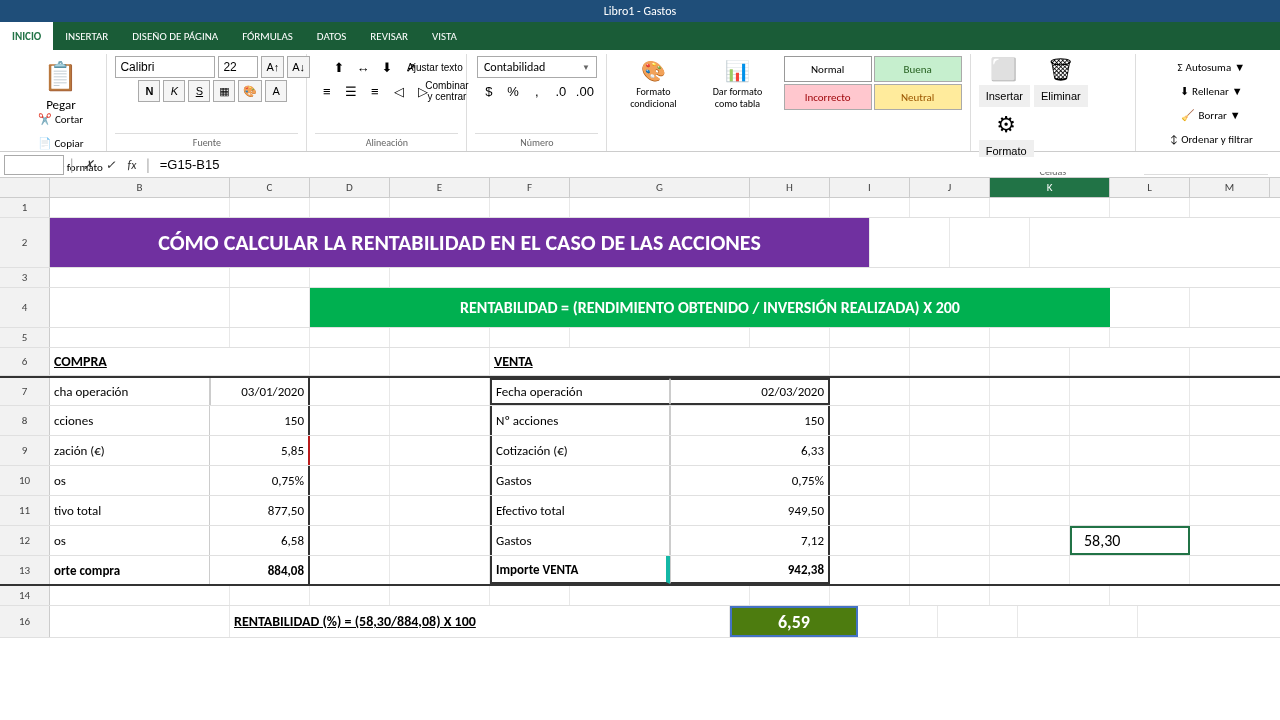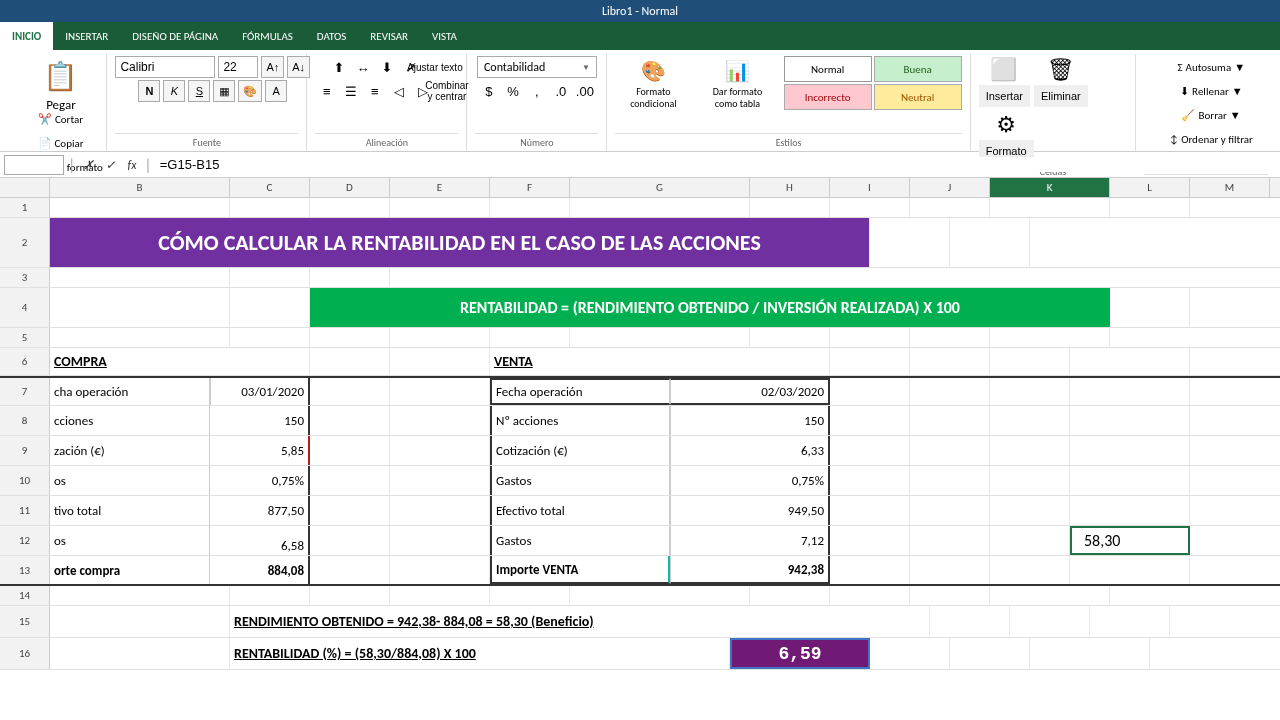--- a/index.html
+++ b/index.html
@@ -330,21 +330,21 @@
       display: flex;
       align-items: center;
       justify-content: center;
       font-size: 13px;
     }
   </style>
 </head>
 <body>
 
 <div class="title-bar">
-  <span>Libro1 - Normal</span>
+  <span>Libro1 - Gastos</span>
 </div>
 
 <div class="ribbon">
 
   <div class="ribbon-tabs">
     <div class="ribbon-tab active">INICIO</div>
     <div class="ribbon-tab">INSERTAR</div>
     <div class="ribbon-tab">DISEÑO DE PÁGINA</div>
     <div class="ribbon-tab">FÓRMULAS</div>
     <div class="ribbon-tab">DATOS</div>
@@ -439,21 +439,20 @@
             <span style="font-size:10px; white-space:normal; text-align:center; line-height:1.2;">Dar formato como tabla</span>
           </div>
           <div style="display:grid; grid-template-columns: repeat(2, 88px); grid-template-rows: repeat(2, 26px); gap:2px;">
             <div class="style-cell style-normal">Normal</div>
             <div class="style-cell style-buena">Buena</div>
             <div class="style-cell style-incorrecto">Incorrecto</div>
             <div class="style-cell style-neutral">Neutral</div>
           </div>
         </div>
       </div>
-      <div class="ribbon-group-label">Estilos</div>
     </div>
 
     <div class="ribbon-group" style="min-width:140px;">
       <div class="ribbon-controls" style="flex-direction:row; gap:4px; align-items:flex-start;">
         <div style="display:flex; flex-direction:column; align-items:center; gap:2px;">
           <div style="font-size:22px;">⬜</div>
           <button class="ribbon-small-btn">Insertar</button>
         </div>
         <div style="display:flex; flex-direction:column; align-items:center; gap:2px;">
           <div style="font-size:22px;">🗑</div>
@@ -542,21 +541,21 @@
       <div class="cell" style="width:80px;"></div>
       <div class="cell" style="width:960px; flex:none;"></div>
 
     </div>
 
     <div class="sheet-row" style="height:40px;">
       <div class="row-header">4</div>
       <div class="cell" style="width:180px;"></div>
       <div class="cell" style="width:80px;"></div>
       <div class="cell title-cell-green" style="width:800px; flex:none; border:3px solid #00b050;">
-        <span>RENTABILIDAD = (RENDIMIENTO OBTENIDO / INVERSIÓN REALIZADA) X 100</span>
+        <span>RENTABILIDAD = (RENDIMIENTO OBTENIDO / INVERSIÓN REALIZADA) X 200</span>
       </div>
       <div class="cell" style="width:80px;"></div>
       <div class="cell" style="width:120px;"></div>
     </div>
 
     <div class="sheet-row" style="height:20px;">
       <div class="row-header">5</div>
       <div class="cell" style="width:180px;"></div>
       <div class="cell" style="width:80px;"></div>
       <div class="cell" style="width:80px;"></div>
@@ -693,21 +692,21 @@
       <div class="cell" style="width:80px;"></div>
       <div class="cell" style="width:80px;"></div>
       <div class="cell" style="width:120px;"></div>
     </div>
 
     <div class="sheet-row" style="height:30px;">
       <div class="row-header">12</div>
       <div class="cell" style="width:160px; border-right:1px solid #ccc;">
         <span>os</span>
       </div>
-      <div class="cell right" style="width:100px; border-right:2px solid #333;align-items:flex-end;">
+      <div class="cell right" style="width:100px; border-right:2px solid #333;">
         <span>6,58</span>
       </div>
       <div class="cell" style="width:80px;"></div>
       <div class="cell" style="width:100px;"></div>
       <div class="cell" style="width:180px; border-left:2px solid #333; border-right:1px solid #ccc;">
         <span>Gastos</span>
       </div>
       <div class="cell right" style="width:160px; border-right:2px solid #333; border-left:1px solid #ccc;">
         <span>7,12</span>
       </div>
@@ -723,21 +722,21 @@
     <div class="sheet-row" style="height:30px; border-bottom:2px solid #333;">
       <div class="row-header">13</div>
       <div class="cell bold" style="width:160px; border-right:1px solid #ccc;">
         <span>orte compra</span>
       </div>
       <div class="cell right bold" style="width:100px; border-right:2px solid #333;">
         <span>884,08</span>
       </div>
       <div class="cell" style="width:80px;"></div>
       <div class="cell" style="width:100px;"></div>
-      <div class="cell bold" style="width:180px; border-left:2px solid #333; border-right:2px solid #14b8a6; border-bottom:2px solid #333;">
+      <div class="cell bold" style="width:180px; border-left:2px solid #333; border-right:4px solid #14b8a6; border-bottom:2px solid #333;">
         <span>Importe VENTA</span>
       </div>
       <div class="cell right bold" style="width:160px; border-right:2px solid #333; border-left:1px solid #ccc; border-bottom:2px solid #333;">
         <span>942,38</span>
       </div>
       <div class="cell" style="width:80px;"></div>
       <div class="cell" style="width:80px;"></div>
       <div class="cell" style="width:80px;"></div>
       <div class="cell" style="width:120px;"></div>
     </div>
@@ -749,42 +748,28 @@
       <div class="cell" style="width:80px;"></div>
       <div class="cell" style="width:100px;"></div>
       <div class="cell" style="width:80px;"></div>
       <div class="cell" style="width:180px;"></div>
       <div class="cell" style="width:80px;"></div>
       <div class="cell" style="width:80px;"></div>
       <div class="cell" style="width:80px;"></div>
       <div class="cell" style="width:120px;"></div>
     </div>
 
-    <div class="sheet-row" style="height:32px;">
-      <div class="row-header">15</div>
-      <div class="cell" style="width:180px; position:relative;">
-        
-        
-      </div>
-      <div class="cell" style="width:700px; flex:none; font-size:14px; font-weight:bold; text-decoration:underline;">
-        <span>RENDIMIENTO OBTENIDO = 942,38- 884,08 = 58,30 (Beneficio)</span>
-      </div>
-      <div class="cell" style="width:80px;"></div>
-      <div class="cell" style="width:80px;"></div>
-      <div class="cell" style="width:80px;"></div>
-      <div class="cell" style="width:120px;"></div>
-    </div>
 
     <div class="sheet-row" style="height:32px;">
       <div class="row-header">16</div>
       <div class="cell" style="width:180px;"></div>
       <div class="cell" style="width:500px; flex:none; font-size:14px; font-weight:bold; text-decoration:underline;">
         <span>RENTABILIDAD (%) = (58,30/884,08) X 100</span>
       </div>
-      <div class="cell" style="width:140px; background:#701a75; color:white; font-size:18px; font-weight:bold; justify-content:center; border:2px solid #4472c4; flex:none;font-family:Liberation Mono, monospace;">
+      <div class="cell" style="width:128px; background:#4d7c0f; color:white; font-size:18px; font-weight:bold; justify-content:center; border:2px solid #4472c4; flex:none;">
         <span>6,59</span>
       </div>
       <div class="cell" style="width:80px;"></div>
       <div class="cell" style="width:80px;"></div>
       <div class="cell" style="width:120px;"></div>
     </div>
 
   </div>
 </div>
 

